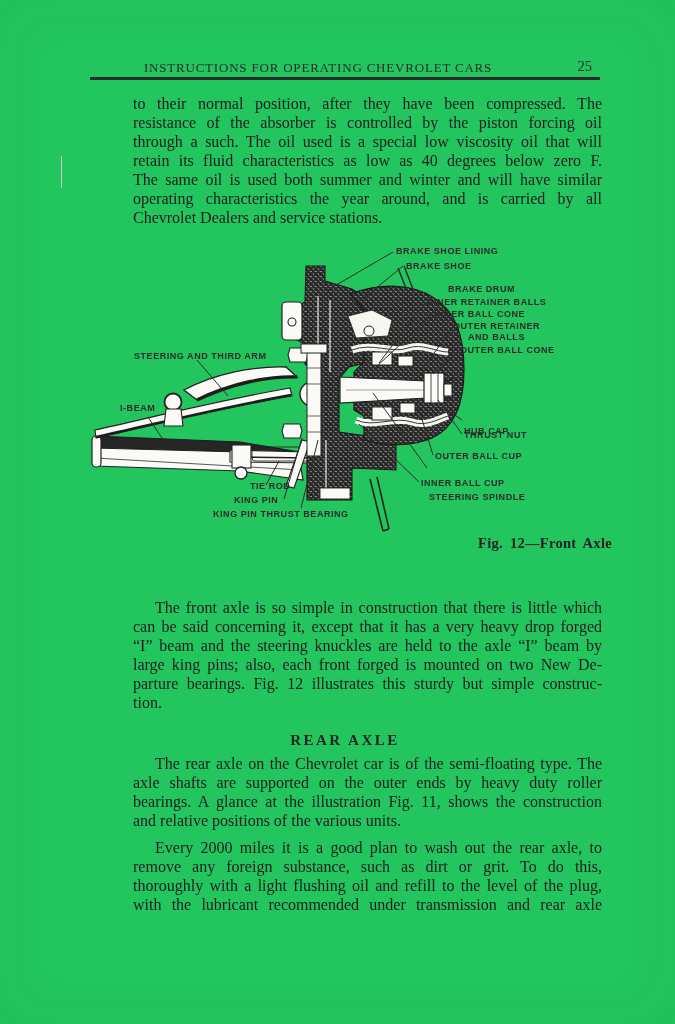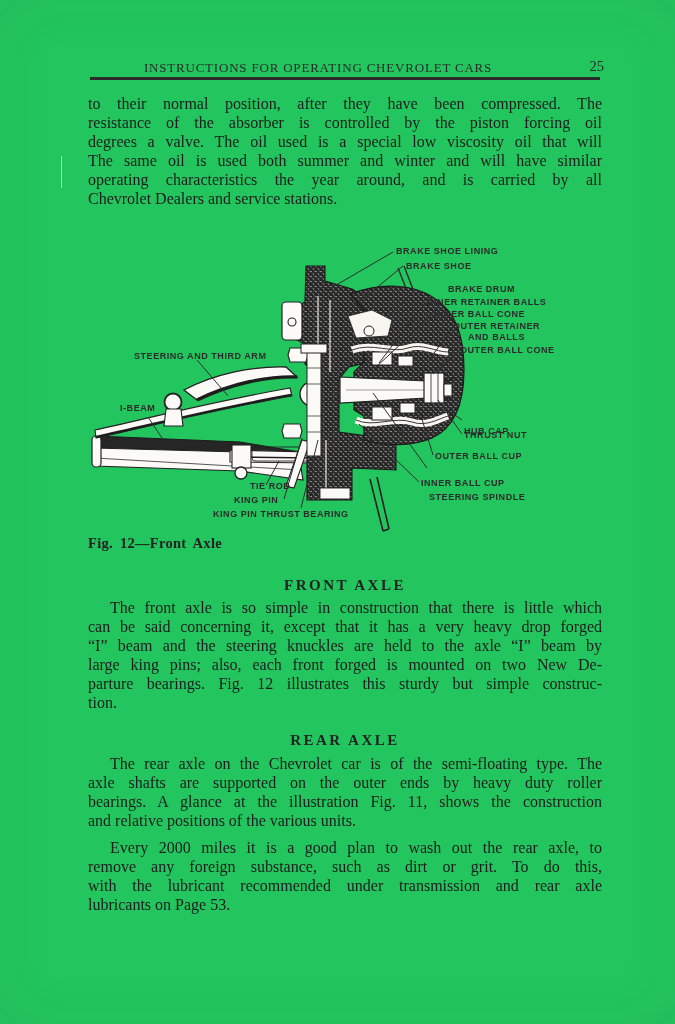--- a/index.html
+++ b/index.html
@@ -8,42 +8,42 @@
     position:relative;width:675px;height:1024px;margin:0 auto;
     background:#22c55e;color:#1f1f1f;overflow:hidden;
     box-shadow:inset 0 0 60px rgba(60,55,40,0.05);
   }
   
   .hdr-title{
     position:absolute;top:60px;left:88px;width:460px;text-align:center;
     font-size:13px;letter-spacing:0.8px;color:#2a2a2a;white-space:nowrap;
   }
   .hdr-pagenum{
-    position:absolute;top:58px;left:564px;width:40px;text-align:right;
+    position:absolute;top:58px;left:552px;width:40px;text-align:right;
     font-size:14.5px;color:#2a2a2a;
   }
   .hdr-rule{
     position:absolute;top:77px;left:90px;width:510px;height:2.5px;
     background:#2b2b2b;
   }
   .artifact-line{
     position:absolute;top:156px;left:61px;width:1px;height:32px;background:#c9c7c2;
   }
   
   .para{position:absolute;left:88px;width:514px;font-size:16px;line-height:19px;color:#1d1d1d;}
-  .tl{text-align:justify;text-align-last:justify;white-space:normal;}
+  .tl{text-align:justify;text-align-last:justify;white-space:normal;margin-left:45px;}
   .tl-last{text-align:left;text-align-last:left;}
   .ind{text-indent:22px;}
   .p-intro{top:94px;}
   .p-fa{top:598px;}
   .p-ra1{top:754px;}
   .p-ra2{top:838px;}
   
   .fig-caption{
-    position:absolute;top:535px;left:88px;width:524px;text-align:left;
+    position:absolute;top:535px;left:88px;width:524px;text-align:right;
     font-size:14.5px;font-weight:bold;color:#222;letter-spacing:0.3px;word-spacing:3px;
   }
   .sec-heading{
     position:absolute;left:88px;width:514px;text-align:center;
     font-size:15px;font-weight:bold;letter-spacing:2.5px;color:#222;
   }
   .h-front{top:577px;}
   .h-rear{top:732px;}
   
   .figure{position:absolute;top:230px;left:0;width:675px;height:310px;}
@@ -59,21 +59,22 @@
 <div class="page">
 
   <div class="hdr-title">INSTRUCTIONS FOR OPERATING CHEVROLET CARS</div>
   <div class="hdr-pagenum">25</div>
   <div class="hdr-rule"></div>
   <div class="artifact-line"></div>
 
   <div class="para p-intro">
     <div class="tl">to their normal position, after they have been compressed.  The</div>
     <div class="tl">resistance of the absorber is controlled by the piston forcing oil</div>
-    <div class="tl">degrees a valve.  The oil used is a special low viscosity oil that will</div>
+    <div class="tl">through a such.  The oil used is a special low viscosity oil that will</div>
+    <div class="tl">retain its fluid characteristics as low as 40 degrees below zero F.</div>
     <div class="tl">The same oil is used both summer and winter and will have similar</div>
     <div class="tl">operating characteristics the year around, and is carried by all</div>
     <div class="tl tl-last">Chevrolet Dealers and service stations.</div>
   </div>
 
   <div class="figure">
     <svg width="675" height="310" viewBox="0 230 675 310">
       <defs>
         <pattern id="stip" width="5" height="5" patternUnits="userSpaceOnUse">
           <rect width="5" height="5" fill="#262626"></rect>
@@ -193,37 +194,36 @@
     <span class="fig-label" style="left:435px;top:221px;">OUTER BALL CUP</span>
     <span class="fig-label" style="left:429px;top:234px;margin-top:28px;">STEERING SPINDLE</span>
     <span class="fig-label" style="left:421px;top:248px;">INNER BALL CUP</span>
     <span class="fig-label" style="left:218px;top:251px;margin-left:32px;">TIE ROD</span>
     <span class="fig-label" style="left:234px;top:265px;">KING PIN</span>
     <span class="fig-label" style="left:213px;top:279px;">KING PIN THRUST BEARING</span>
   </div>
 
   <div class="fig-caption">Fig. 12—Front Axle</div>
 
-  <div class="sec-heading h-front">FRONT AXLE</div>
   <div class="para p-fa">
     <div class="tl ind">The front axle is so simple in construction that there is little which</div>
     <div class="tl">can be said concerning it, except that it has a very heavy drop forged</div>
     <div class="tl">“I” beam and the steering knuckles are held to the axle “I” beam by</div>
     <div class="tl">large king pins; also, each front forged is mounted on two New De-</div>
     <div class="tl">parture bearings.  Fig. 12 illustrates this sturdy but simple construc-</div>
     <div class="tl tl-last">tion.</div>
   </div>
 
   <div class="sec-heading h-rear">REAR AXLE</div>
   <div class="para p-ra1">
     <div class="tl ind">The rear axle on the Chevrolet car is of the semi-floating type. The</div>
     <div class="tl">axle shafts are supported on the outer ends by heavy duty roller</div>
     <div class="tl">bearings. A glance at the illustration Fig. 11, shows the construction</div>
     <div class="tl tl-last">and relative positions of the various units.</div>
   </div>
   <div class="para p-ra2">
     <div class="tl ind">Every 2000 miles it is a good plan to wash out the rear axle, to</div>
     <div class="tl">remove any foreign substance, such as dirt or grit.  To do this,</div>
+    <div class="tl">thoroughly with a light flushing oil and refill to the level of the plug,</div>
     <div class="tl">with the lubricant recommended under transmission and rear axle</div>
-    <div class="tl tl-last">lubricants on Page 53.</div>
   </div>
 
 </div>
 
 </body></html>

